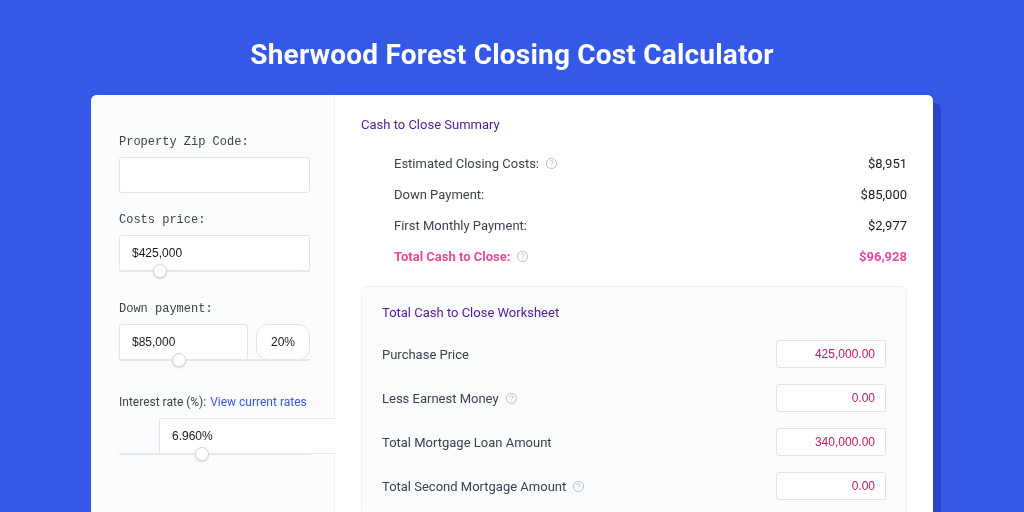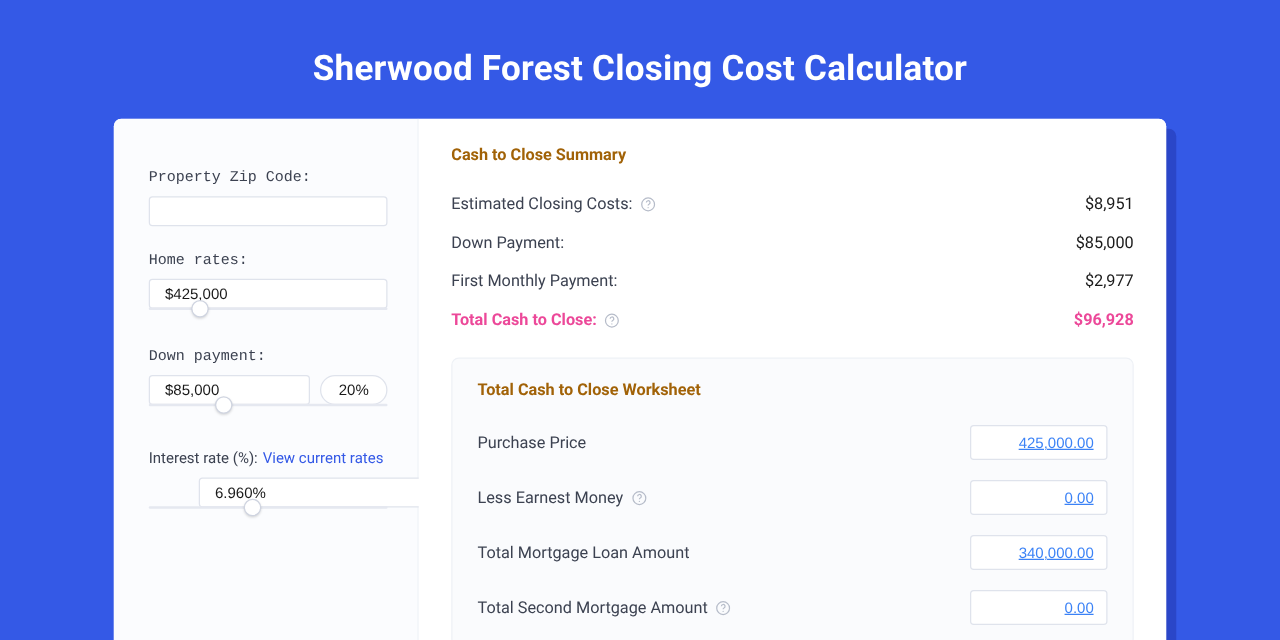--- a/index.html
+++ b/index.html
@@ -51,21 +51,21 @@
   .field { margin-bottom: 20px; }
   .label {
     font-size: 12px;
     color: #3c4251;
     margin-bottom: 8px;
     display: block;
     font-family: Liberation Mono, monospace;
   }
   .input {
     width: 100%;
-    height: 24px;
+    height: 36px;
     border: 1px solid #dfe3ec;
     border-radius: 3px;
     background: #ffffff;
     font-size: 12px;
     color: #1a1a1a;
     padding: 0 12px;
   }
   .input::placeholder { color: #9ca3af; }
   .slider-wrap { position: relative; height: 12px; margin-top: -1px; }
   .slider-track {
@@ -95,33 +95,33 @@
   }
   .label-inline { font-size: 12px; color: #3c4251; }
 
   .right {
     flex: 1;
     padding: 22px 26px 0 26px;
     background: #ffffff;
   }
   .section-title {
     font-size: 13px;
-    font-weight: 700;
-    color: #a16207;
+    font-weight: 400;
+    color: #4c1d95;
     margin-bottom: 16px;
   }
   .kv-row {
     display: flex;
     justify-content: space-between;
     align-items: center;
     font-size: 13px;
     color: #3c4251;
     padding: 8px 0;
   }
-  .kv-row .k { display: flex; align-items: center; gap: 6px; }
+  .kv-row .k { display: flex; align-items: center; gap: 6px; margin-left: 33px; }
   .kv-row .v { color: #1a1a1a; }
   .kv-row.bold .k, .kv-row.bold .v { font-weight: 700; color: #ec4899; }
   .help-icon {
     width: 13px; height: 13px;
     display: inline-flex; align-items: center; justify-content: center;
     color: #b6bcc9;
   }
   .help-icon svg { display: block; }
   .divider { height: 14px; }
   .panel {
@@ -139,43 +139,42 @@
     padding: 8px 0;
   }
   .ws-row .k { display: flex; align-items: center; gap: 6px; }
   .ws-input {
     width: 110px;
     height: 28px;
     border: 1px solid #dfe3ec;
     border-radius: 3px;
     background: #ffffff;
     font-size: 12px;
-    color: #3b82f6;
+    color: #be185d;
     text-align: right;
     padding: 0 10px;
-    text-decoration: underline;
   }
 </style>
 </head>
 <body>
 
 <h1 class="page-title">Sherwood Forest Closing Cost Calculator</h1>
 
 <div class="card-shadow">
   <div class="card">
 
     <div class="left">
 
       <div class="field">
         <span class="label">Property Zip Code:</span>
         <input class="input" type="text" value="" style="">
       </div>
 
       <div class="field">
-        <span class="label">Home rates:</span>
+        <span class="label">Costs price:</span>
         <input class="input" type="text" value="$425,000" style="">
         <div class="slider-wrap">
           <div class="slider-track"></div>
           <div class="slider-thumb" style="left:18%"></div>
         </div>
       </div>
 
       <div class="field">
         <span class="label">Down payment:</span>
         <div class="dp-row">

